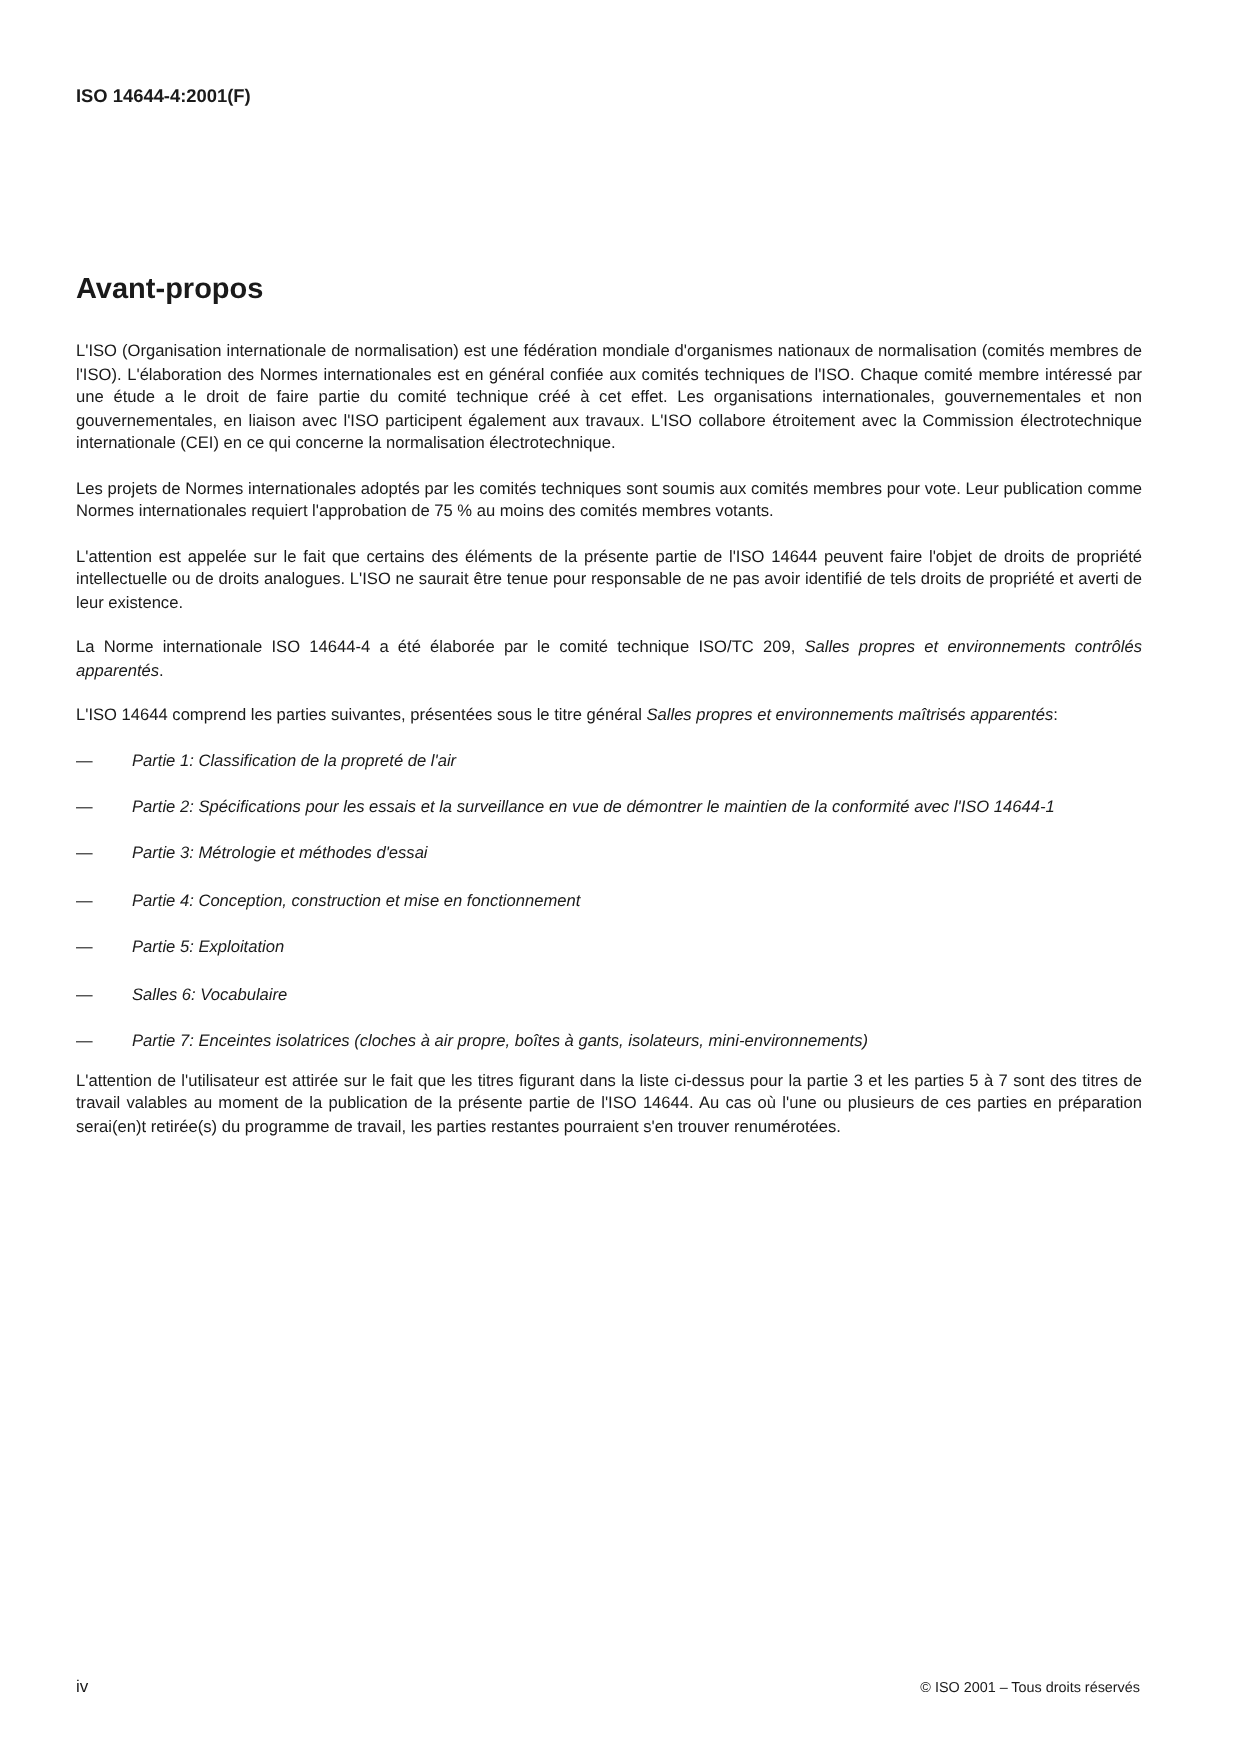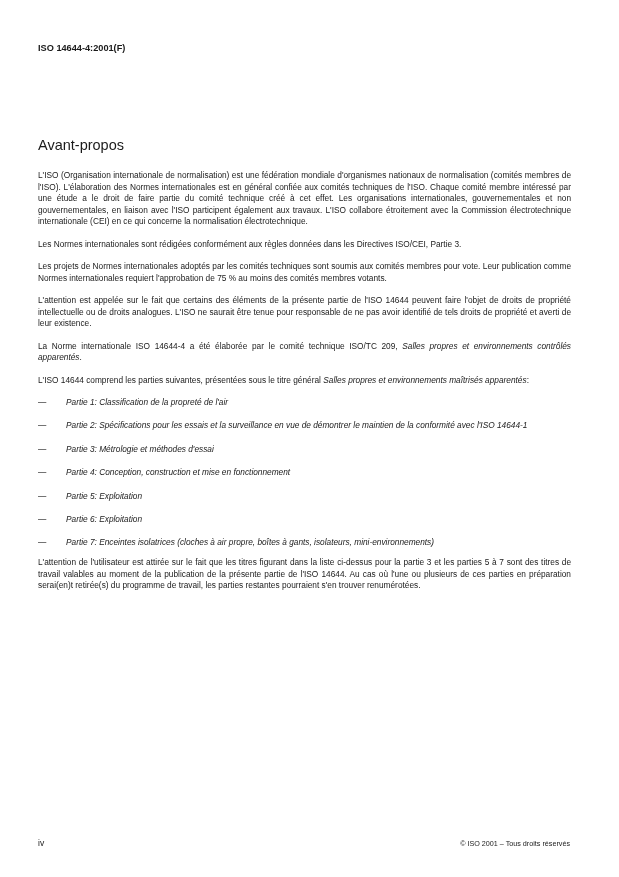--- a/index.html
+++ b/index.html
@@ -1,51 +1,50 @@
 <!DOCTYPE html>
 <html><head>
 <meta charset="utf-8">
 <style>
   html, body { margin: 0; padding: 0; background: #ffffff; }
   body { width: 619px; height: 877px; position: relative; overflow: hidden;
          font-family: "Liberation Sans", sans-serif; color: #1a1a1a; }
   .header { position: absolute; left: 38px; top: 43px; font-size: 9.2px; font-weight: bold; }
-  .title { position: absolute; left: 38px; top: 137px; font-size: 14.5px; font-weight: normal; margin: 0; }
+  .title { position: absolute; left: 38px; top: 137px; font-size: 14.5px; font-weight: bold; margin: 0; }
   .content { position: absolute; left: 38px; top: 170px; width: 533px; font-size: 8.3px; line-height: 11.6px; }
   .content p { margin: 0 0 10.8px 0; text-align: justify; }
   .content p.single { text-align: left; }
   .content em { font-style: italic; }
   ul.parts { list-style: none; margin: 0; padding: 0; }
   ul.parts li { position: relative; padding-left: 28px; margin: 0 0 11.8px 0; font-style: italic; text-align: justify; }
   ul.parts li .dash { position: absolute; left: 0; top: 0; font-style: normal; }
   .footer-left { position: absolute; left: 38px; top: 838px; font-size: 8.5px; }
   .footer-right { position: absolute; right: 49px; top: 839px; font-size: 7.2px; }
 </style>
 </head>
 <body>
 
 <div class="header">ISO 14644-4:2001(F)</div>
 
 <h1 class="title">Avant-propos</h1>
 
 <div class="content">
   <p>L'ISO (Organisation internationale de normalisation) est une fédération mondiale d'organismes nationaux de normalisation (comités membres de l'ISO). L'élaboration des Normes internationales est en général confiée aux comités techniques de l'ISO. Chaque comité membre intéressé par une étude a le droit de faire partie du comité technique créé à cet effet. Les organisations internationales, gouvernementales et non gouvernementales, en liaison avec l'ISO participent également aux travaux. L'ISO collabore étroitement avec la Commission électrotechnique internationale (CEI) en ce qui concerne la normalisation électrotechnique.</p>
-  <p class="single">Les Normes internationales sont rédigées conformément aux règles données dans les Directives ISO/CEI, Partie 3.</p>
   <p>Les projets de Normes internationales adoptés par les comités techniques sont soumis aux comités membres pour vote. Leur publication comme Normes internationales requiert l'approbation de 75 % au moins des comités membres votants.</p>
   <p>L'attention est appelée sur le fait que certains des éléments de la présente partie de l'ISO 14644 peuvent faire l'objet de droits de propriété intellectuelle ou de droits analogues. L'ISO ne saurait être tenue pour responsable de ne pas avoir identifié de tels droits de propriété et averti de leur existence.</p>
   <p><span>La Norme internationale ISO 14644-4 a été élaborée par le comité technique ISO/TC 209, </span><em>Salles propres et environnements contrôlés apparentés</em><span>.</span></p>
   <p><span>L'ISO 14644 comprend les parties suivantes, présentées sous le titre général </span><em>Salles propres et environnements maîtrisés apparentés</em><span>:</span></p>
 
   <ul class="parts">
     <li><span class="dash">—</span><span>Partie 1: Classification de la propreté de l'air</span></li>
     <li><span class="dash">—</span><span>Partie 2: Spécifications pour les essais et la surveillance en vue de démontrer le maintien de la conformité avec l'ISO 14644-1</span></li>
     <li><span class="dash">—</span><span>Partie 3: Métrologie et méthodes d'essai</span></li>
     <li><span class="dash">—</span><span>Partie 4: Conception, construction et mise en fonctionnement</span></li>
     <li><span class="dash">—</span><span>Partie 5: Exploitation</span></li>
-    <li><span class="dash">—</span><span>Partie 6: Exploitation</span></li>
+    <li><span class="dash">—</span><span>Salles 6: Vocabulaire</span></li>
     <li style="margin-bottom:8px"><span class="dash">—</span><span>Partie 7: Enceintes isolatrices (cloches à air propre, boîtes à gants, isolateurs, mini-environnements)</span></li>
   </ul>
 
   <p>L'attention de l'utilisateur est attirée sur le fait que les titres figurant dans la liste ci-dessus pour la partie 3 et les parties 5 à 7 sont des titres de travail valables au moment de la publication de la présente partie de l'ISO 14644. Au cas où l'une ou plusieurs de ces parties en préparation serai(en)t retirée(s) du programme de travail, les parties restantes pourraient s'en trouver renumérotées.</p>
 </div>
 
 <div class="footer-left">iv</div>
 <div class="footer-right">© ISO 2001 – Tous droits réservés</div>
 
 </body></html>

